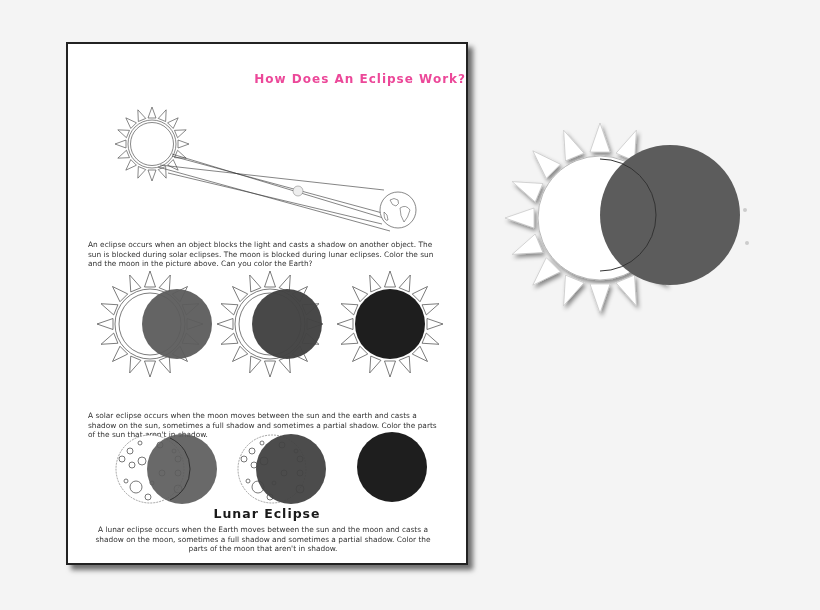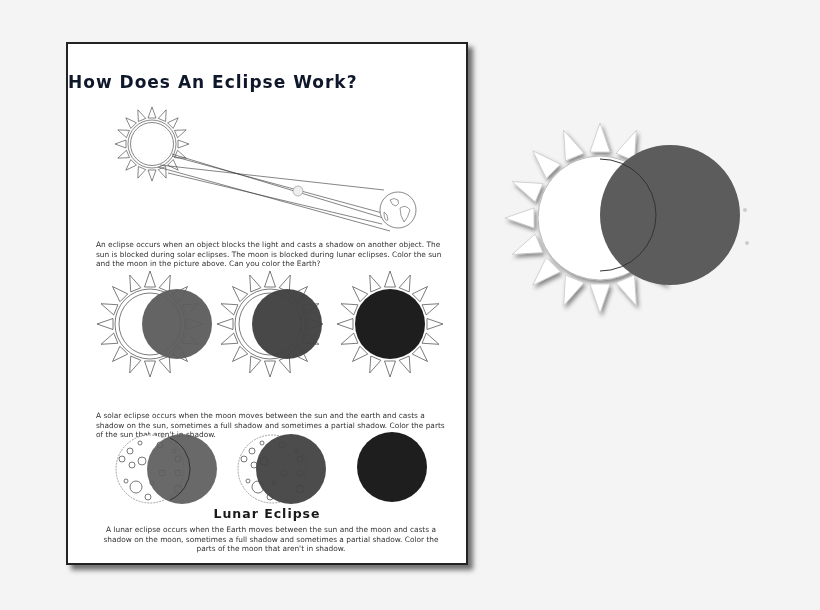--- a/index.html
+++ b/index.html
@@ -1,19 +1,19 @@
 <!DOCTYPE html>
 <html><head>
 <meta charset="utf-8">
 <style>
   html,body{margin:0;padding:0;}
   body{width:820px;height:610px;background:#f4f4f4;position:relative;overflow:hidden;font-family:"DejaVu Sans",sans-serif;}
   .page{position:absolute;left:66px;top:42px;width:398px;height:519px;background:#fff;border:2px solid #222;box-shadow:5px 5px 5px rgba(0,0,0,0.55);}
-  .title{position:absolute;left:0;width:100%;top:28px;text-align:left;font-family:"DejaVu Sans",sans-serif;font-weight:bold;font-size:17px;letter-spacing:1px;color:#0f172a;}
-  .para{position:absolute;left:28px;width:350px;font-family:"DejaVu Sans",sans-serif;font-size:7.4px;line-height:9.6px;color:#333;}
+  .title{position:absolute;left:0;width:100%;top:28px;text-align:right;font-family:"DejaVu Sans",sans-serif;font-weight:bold;font-size:12px;letter-spacing:1px;color:#ec4899;}
+  .para{position:absolute;left:20px;width:350px;font-family:"DejaVu Sans",sans-serif;font-size:7.4px;line-height:9.6px;color:#333;}
   .subhead{position:absolute;left:0;width:100%;text-align:center;font-family:"DejaVu Sans",sans-serif;font-weight:bold;font-size:12.5px;letter-spacing:1px;color:#1a1a1a;}
   svg{position:absolute;left:0;top:0;}
   .big{position:absolute;left:495px;top:115px;width:270px;height:215px;}
 </style>
 </head>
 <body>
 
 <div class="page">
   <div class="title">How Does An Eclipse Work?</div>
 

